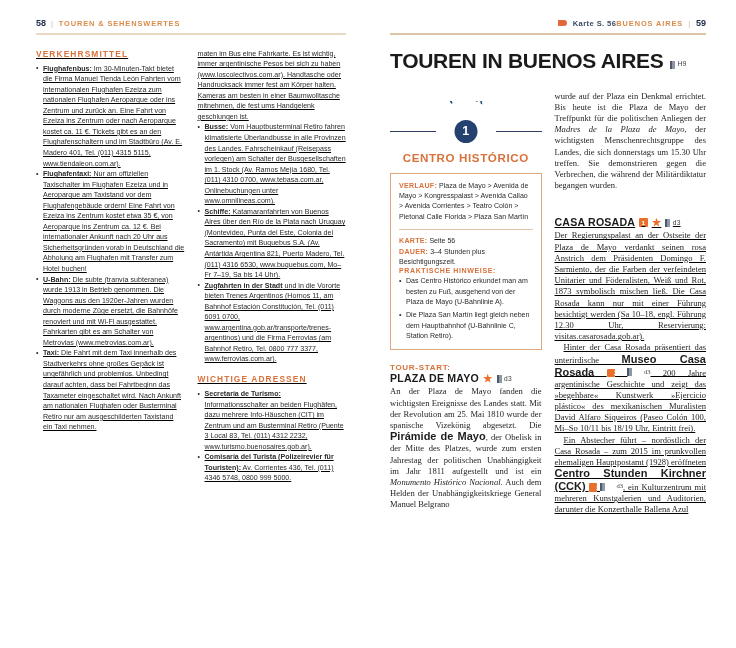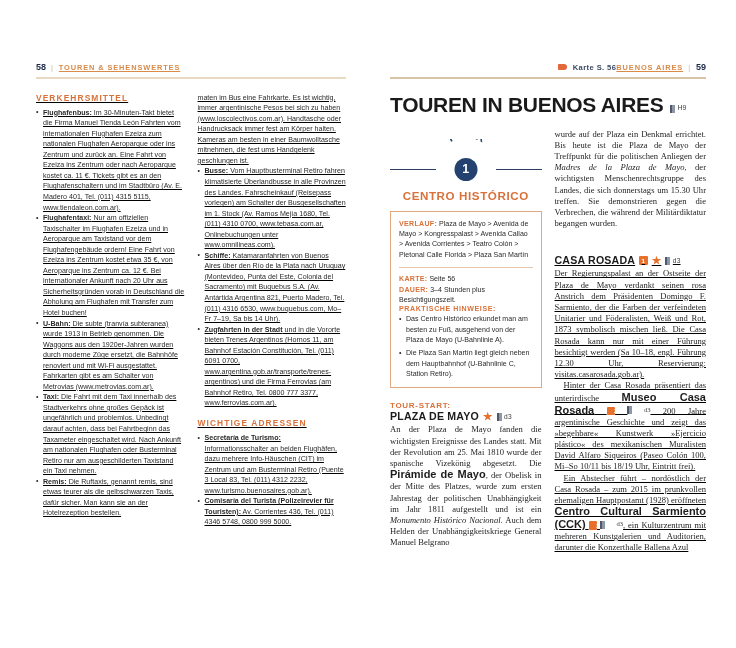--- a/index.html
+++ b/index.html
@@ -25,23 +25,23 @@
   }
 
   
   .runhead {
     display: flex; align-items: baseline;
     font-size: 7.4px; letter-spacing: .9px;
     font-weight: bold;
     padding-bottom: 5px;
   }
   .runhead-left { justify-content: flex-start; }
-  .folio { color: #1b2a47; font-size: 9px; font-weight: bold; letter-spacing: 0; margin-top: 44px; }
+  .folio { color: #1b2a47; font-size: 9px; font-weight: bold; letter-spacing: 0; }
   .rh-sep { color: #c9b79c; margin: 0 5px; font-weight: normal; }
-  .rh-title { color: #d98b4a; text-decoration: underline; }
+  .rh-title { color: #d98b4a; }
   .rule {
     height: 1.6px; background: #e9d9c3; width: 100%;
     margin-bottom: 14px;
   }
   .rule-dark { background: #d9c4a6; }
 
   .marker-flag {
     display: inline-block;
     width: 9px; height: 6px;
     background: #e2673a;
@@ -84,21 +84,21 @@
   .plainpara {
     font-size: 7.1px; line-height: 10.55px; color: #2a2a2a;
   }
 
   
   h1.bigtitle {
     font-size: 21px;
     font-weight: bold;
     letter-spacing: -0.3px;
     color: #1a1a1a;
-    margin: 14px 0 12px 0;
+    margin: 14px 0 18px 0;
     display: flex; align-items: baseline;
   }
   .titletag {
     display: inline-flex; align-items: center; gap: 2px;
     margin-left: 7px; font-size: 7px; font-weight: normal;
     color: #444; letter-spacing: 0;
   }
   .mapchip {
     display: inline-block; width: 5px; height: 8px;
     background: linear-gradient(to right,#9aa5b5 0 50%, #5c6explicit 50% 100%);
@@ -217,23 +217,20 @@
             <span class="lead">Flughafenbus:</span><span> Im 30-Minuten-Takt bietet die Firma Manuel Tienda León Fahrten vom internationalen Flughafen Ezeiza zum nationalen Flughafen Aeroparque oder ins Zentrum und zurück an. Eine Fahrt von Ezeiza ins Zentrum oder nach Aeroparque kostet ca. 11 €. Tickets gibt es an den Flughafenschaltern und im Stadtbüro (Av. E. Madero 401, Tel. (011) 4315 5115, www.tiendaleon.com.ar).</span>
           </li>
           <li>
             <span class="lead">Flughafentaxi:</span><span> Nur am offiziellen Taxischalter im Flughafen Ezeiza und in Aeroparque am Taxistand vor dem Flughafengebäude ordern! Eine Fahrt von Ezeiza ins Zentrum kostet etwa 35 €, von Aeroparque ins Zentrum ca. 12 €. Bei internationaler Ankunft nach 20 Uhr aus Sicherheitsgründen vorab in Deutschland die Abholung am Flughafen mit Transfer zum Hotel buchen!</span>
           </li>
           <li>
             <span class="lead">U-Bahn:</span><span> Die subte (tranvía subteranea) wurde 1913 in Betrieb genommen. Die Waggons aus den 1920er-Jahren wurden durch moderne Züge ersetzt, die Bahnhöfe renoviert und mit Wi-Fi ausgestattet. Fahrkarten gibt es am Schalter von Metrovias (www.metrovias.com.ar).</span>
           </li>
           <li>
             <span class="lead">Taxi:</span><span> Die Fahrt mit dem Taxi innerhalb des Stadtverkehrs ohne großes Gepäck ist ungefährlich und problemlos. Unbedingt darauf achten, dass bei Fahrtbeginn das Taxameter eingeschaltet wird. Nach Ankunft am nationalen Flughafen oder Busterminal Retiro nur am ausgeschilderten Taxistand ein Taxi nehmen.</span>
-          </li>
-          <li>
-            <span class="lead">Remis:</span><span> Die Ruftaxis, genannt remis, sind etwas teurer als die gelbschwarzen Taxis, dafür sicher. Man kann sie an der Hotelrezeption bestellen.</span>
           </li>
         </ul>
       </div>
 
       <div class="col">
         <p class="plainpara">maten im Bus eine Fahrkarte. Es ist wichtig, immer argentinische Pesos bei sich zu haben (www.loscolectivos.com.ar). Handtasche oder Handrucksack immer fest am Körper halten. Kameras am besten in einer Baumwolltasche mitnehmen, die fest ums Handgelenk geschlungen ist.</p>
         <ul class="bullets">
           <li>
             <span class="lead">Busse:</span><span> Vom Hauptbusterminal Retiro fahren klimatisierte Überlandbusse in alle Provinzen des Landes. Fahrscheinkauf (Reisepass vorlegen) am Schalter der Busgesellschaften im 1. Stock (Av. Ramos Mejía 1680, Tel. (011) 4310 0700, www.tebasa.com.ar, Onlinebuchungen unter www.omnilineas.com).</span>
           </li>
@@ -337,18 +334,18 @@
             <span>CASA ROSADA</span>
             <span class="numsq">1</span>
             <span class="star">★</span>
             <span class="maptag">
               <span class="mapchip"></span>
               <span>d3</span>
             </span>
           </div>
           <p class="serif nohang">Der Regierungspalast an der Ostseite der Plaza de Mayo verdankt seinen rosa Anstrich dem Präsidenten Domingo F. Sarmiento, der die Farben der verfeindeten Unitarier und Föderalisten, Weiß und Rot, 1873 symbolisch mischen ließ. Die Casa Rosada kann nur mit einer Führung besichtigt werden (Sa 10–18, engl. Führung 12.30 Uhr, Reservierung: visitas.casarosada.gob.ar).</p>
           <p class="serif">Hinter der Casa Rosada präsentiert das unterirdische <span class="bi">Museo Casa Rosada</span> <span class="numsq">2</span> <span class="maptag"><span class="mapchip"></span>d3</span> 200 Jahre argentinische Geschichte und zeigt das »begehbare« Kunstwerk »Ejercicio plástico« des mexikanischen Muralisten David Alfaro Siqueiros (Paseo Colón 100, Mi–So 10/11 bis 18/19 Uhr, Eintritt frei).</p>
-          <p class="serif">Ein Abstecher führt – nordöstlich der Casa Rosada – zum 2015 im prunkvollen ehemaligen Hauptpostamt (1928) eröffneten <span class="bi">Centro Cultural Sarmiento (CCK)</span> <span class="numsq">3</span> <span class="maptag"><span class="mapchip"></span>d3</span>, ein Kulturzentrum mit mehreren Kunstgalerien und Auditorien, darunter die Konzerthalle Ballena Azul</p>
+          <p class="serif">Ein Abstecher führt – nordöstlich der Casa Rosada – zum 2015 im prunkvollen ehemaligen Hauptpostamt (1928) eröffneten <span class="bi">Centro Stunden Kirchner (CCK)</span> <span class="numsq">3</span> <span class="maptag"><span class="mapchip"></span>d3</span>, ein Kulturzentrum mit mehreren Kunstgalerien und Auditorien, darunter die Konzerthalle Ballena Azul</p>
         </div>
       </div>
     </div>
   </div>
 </div>
 
 </body></html>

